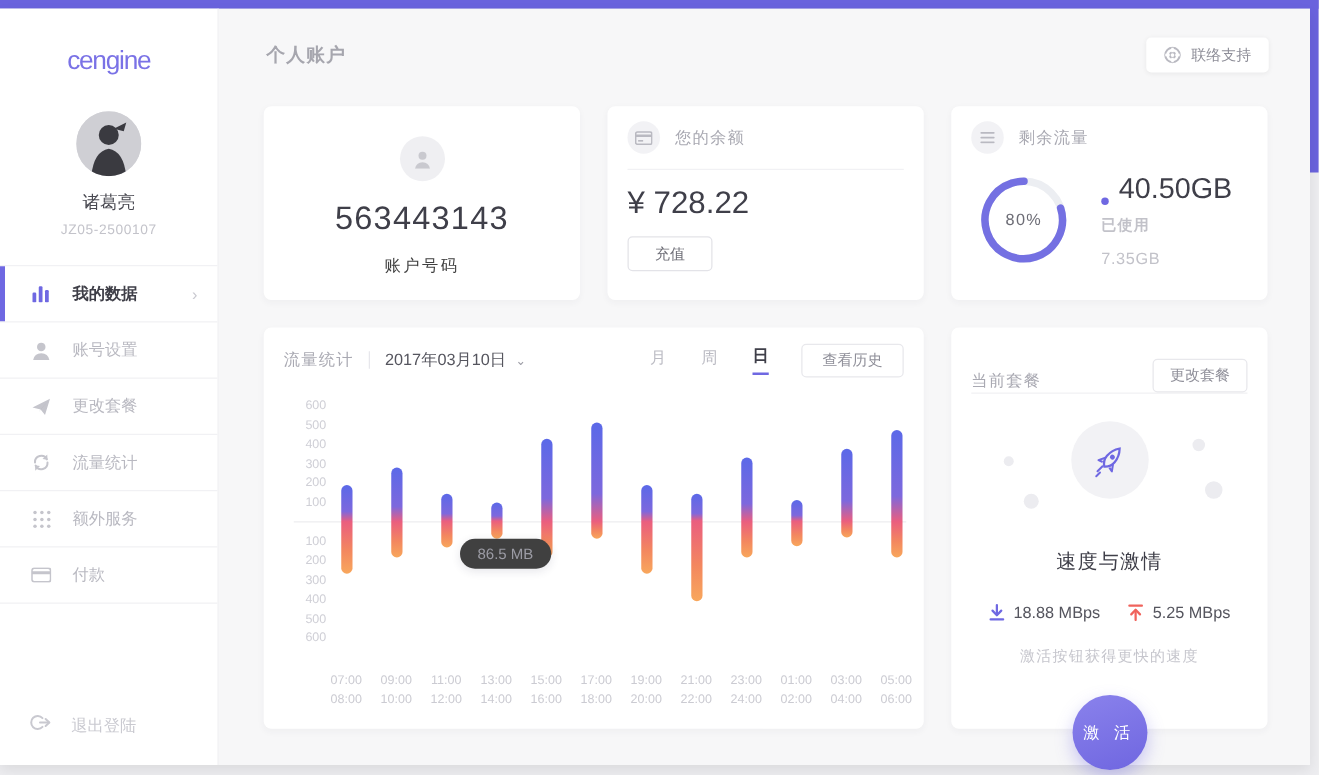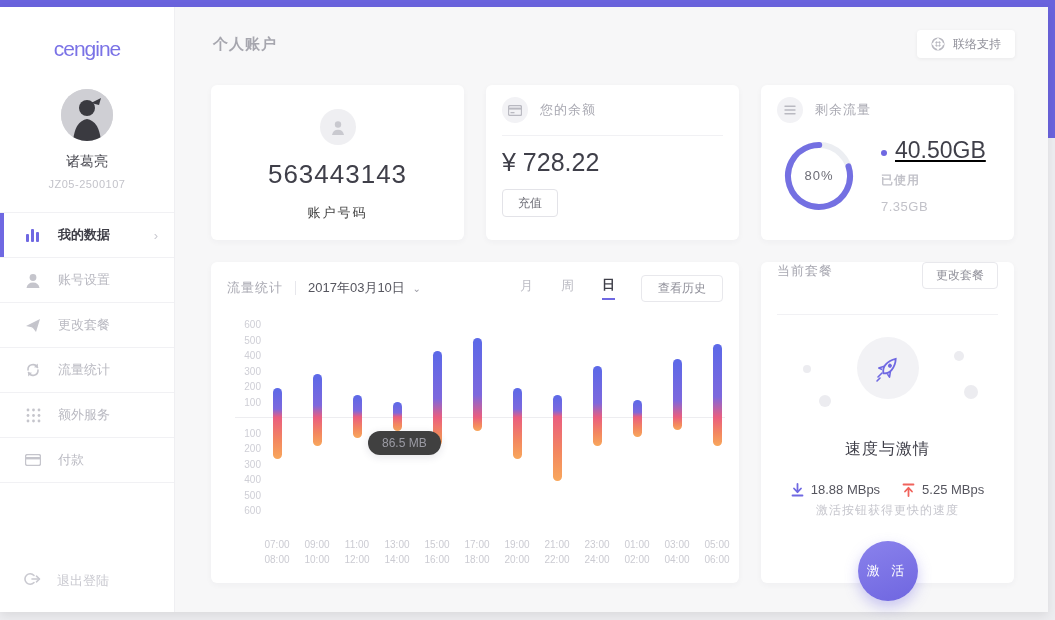--- a/index.html
+++ b/index.html
@@ -42,36 +42,36 @@
   
   #card-account { left:36px; top:78px; width:253px; height:155px; text-align:center; }
   #card-account .acct-icon { width:36px; height:36px; border-radius:50%; background:#efeff2; margin:24px auto 0; display:flex; align-items:center; justify-content:center; }
   .acct-number { margin-top:14px; font-size:26px; color:#3f3f49; letter-spacing:1px; }
   .acct-caption { margin-top:14px; font-size:13px; color:#404040; letter-spacing:2px; }
 
   
   #card-balance { left:311px; top:78px; width:253px; height:155px; }
   .bal-body { display:flex; padding:12px 16px 0; }
   .bal-amount { font-size:25px; color:#3f3f49; }
-  .recharge-btn { margin-top:12px; width:56px; height:28px; background:#fff; border:1px solid #e3e3e8; border-radius:4px; font-size:12px; color:#6d6d76; cursor:pointer; }
+  .recharge-btn { margin-top:12px; width:68px; height:28px; background:#fff; border:1px solid #e3e3e8; border-radius:4px; font-size:12px; color:#6d6d76; cursor:pointer; }
   .bal-right { margin-left:22px; padding-top:4px; flex:1; }
   .next-line { font-size:13px; }
   .next-label { color:#9b9ba4; }
   .next-due { color:#c6c6cd; margin-left:6px; }
   .next-amount { margin-top:10px; font-size:15px; color:#8f8f99; letter-spacing:.5px; }
   .progress-track { margin-top:12px; width:108px; height:4px; border-radius:2px; background:#ededf0; }
   .progress-fill { height:4px; border-radius:2px; background:#6f68e2; }
 
   
   #card-data { left:586px; top:78px; width:253px; height:155px; }
   .data-body { display:flex; align-items:center; padding:2px 16px 0; }
   .donut-wrap { position:relative; width:72px; height:72px; margin-left:6px; }
   .donut-label { position:absolute; inset:0; display:flex; align-items:center; justify-content:center; font-size:13px; color:#6d6d76; letter-spacing:1px; }
   .data-right { margin-left:26px; }
-  .remaining-line { display:flex; align-items:center;text-decoration:underline; }
+  .remaining-line { display:flex; align-items:flex-end; }
   .dot { width:6px; height:6px; border-radius:50%; background:#6f68e2; margin-top:5px; margin-right:8px; }
   .remaining-val { font-size:23px; color:#3f3f49; }
   .used-label { margin-top:8px; font-size:12px; color:#c2c2c9; letter-spacing:1px;font-weight:bold; }
   .used-val { margin-top:10px; font-size:13px; color:#c2c2c9; letter-spacing:.5px; }
 
   
   #card-chart { left:36px; top:255px; width:528px; height:321px; }
   .chart-head { display:flex; align-items:center; height:52px; padding:0 16px; }
   .chart-title { font-size:13px; color:#a9a9b2; letter-spacing:1px; }
   .chart-title-sep { width:1px; height:14px; background:#e7e7ec; margin:0 12px; }
@@ -83,31 +83,31 @@
   .history-btn { margin-left:12px; height:27px; background:#fff; border:1px solid #e8e8ec; border-radius:4px; padding:0 16px; font-size:12px; color:#8f8f99; cursor:pointer; }
   .plot { position:relative; margin-left:24px; margin-top:10px; height:250px; }
   .ylab { position:absolute; width:26px; text-align:right; font-size:10px; color:#cfcfd6; }
   .baseline { position:absolute; left:0; right:14px; height:1px; background:#ededf0; }
   .bar { position:absolute; width:9px; border-radius:5px; }
   .xlab { position:absolute; width:44px; text-align:center; font-size:10px; color:#cbcbd2; line-height:15px; }
   .tooltip { position:absolute; background:#404040; border-radius:13px; box-shadow:0 2px 8px rgba(40,40,70,.12); padding:5px 14px; font-size:12px; color:#9b9ba4; }
 
   
   #card-plan { left:586px; top:255px; width:253px; height:321px; }
-  .plan-head { display:flex; align-items:flex-start; height:52px; padding:0 16px;gap:36px; }
+  .plan-head { display:flex; align-items:flex-end; height:52px; padding:0 16px;gap:36px; }
   .plan-title { font-size:13px; color:#a9a9b2; letter-spacing:1px; }
   .change-btn { margin-left:auto; height:27px; background:#fff; border:1px solid #e8e8ec; border-radius:4px; padding:0 13px; font-size:12px; color:#8f8f99; cursor:pointer; }
   .rocket-zone { position:relative; margin-top:22px; height:80px; display:flex; justify-content:center; }
   .rocket-circle { width:62px; height:62px; border-radius:50%; background:#f2f2f5; display:flex; align-items:center; justify-content:center; }
   .deco-dot { position:absolute; border-radius:50%; background:#ececf0; }
   .plan-name { text-align:center; margin-top:22px; font-size:16px; color:#3f3f49; letter-spacing:1px; }
   .speed-row { display:flex; justify-content:center; margin-top:22px; }
   .speed-item { display:flex; align-items:center; font-size:13px; color:#55555e; margin:0 11px; }
   .speed-item svg { margin-right:7px; }
-  .plan-hint { text-align:center; margin-top:5px; font-size:12px; color:#c6c6cd; letter-spacing:1px; }
+  .plan-hint { text-align:center; margin-top:20px; font-size:12px; color:#c6c6cd; letter-spacing:1px; }
   .activate-btn { display:block; margin:22px auto 0; width:60px; height:60px; border-radius:50%; border:none; background:linear-gradient(160deg,#8a82ec,#6f66e0); color:#fff; font-size:13px; letter-spacing:4px; box-shadow:0 6px 14px rgba(111,102,226,.35); cursor:pointer; font-family:inherit; }
 </style>
 </head>
 <body>
 
 <div class="frame">
   <div class="deco-top"></div>
   <div class="deco-right"></div>
 
   <div class="sheet">

